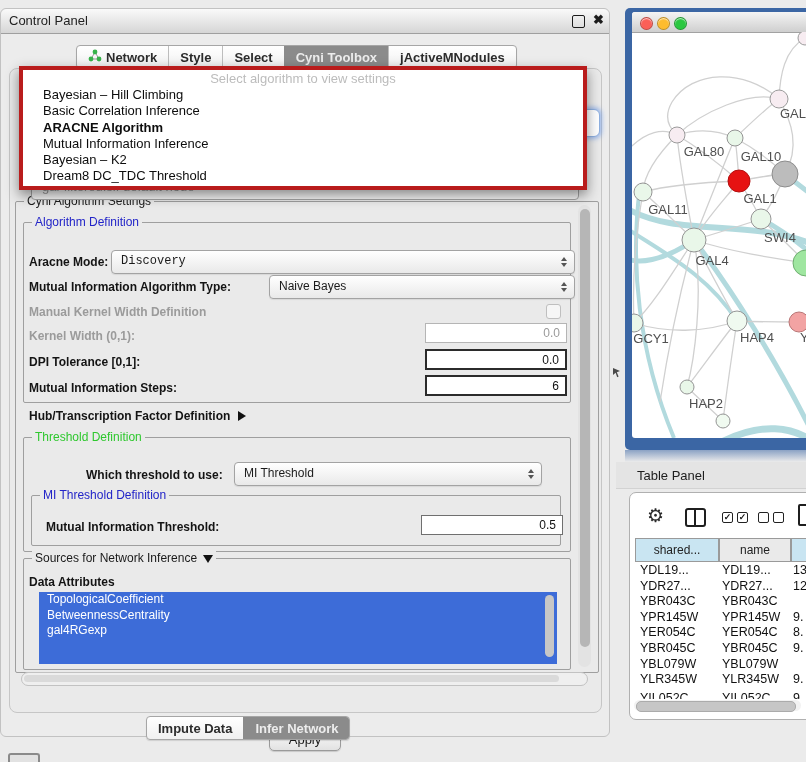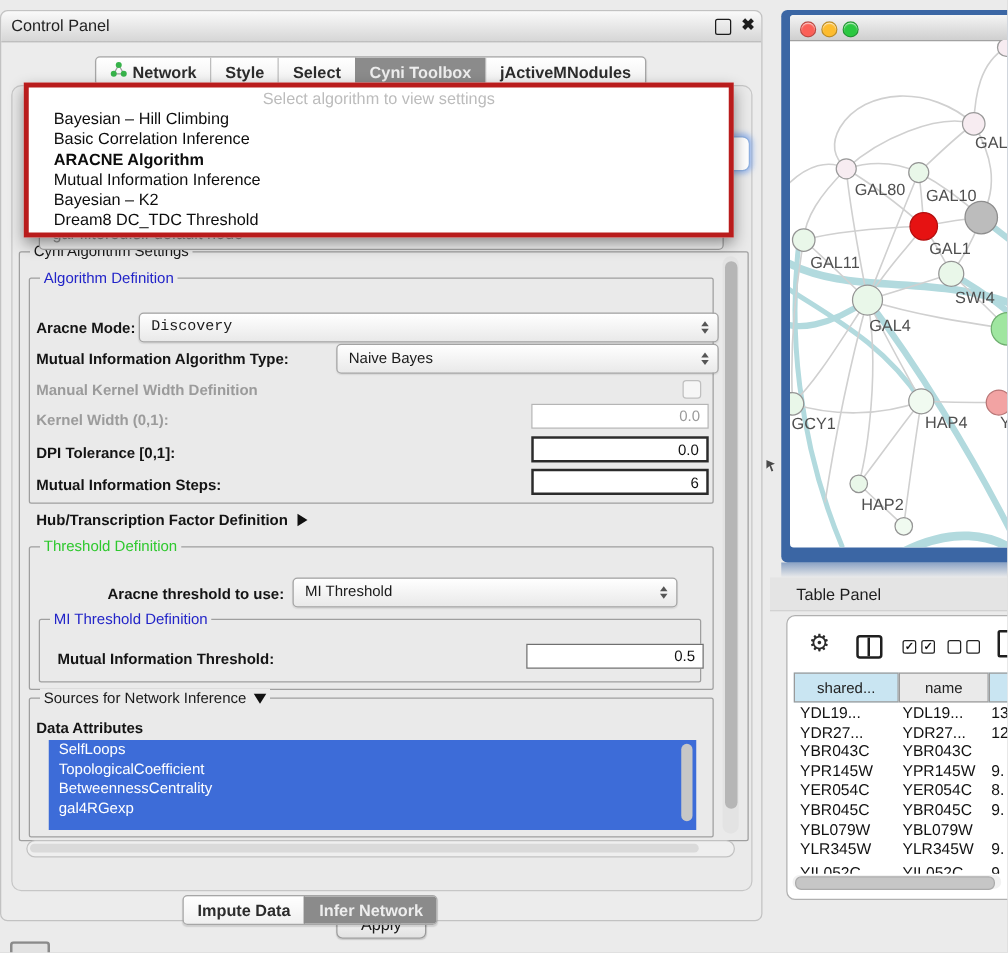--- a/index.html
+++ b/index.html
@@ -190,41 +190,40 @@
     <span class="lbl" style="left:28px;top:372px;">Mutual Information Steps:</span>
     <div class="field field-strong" style="left:424px;top:366px;width:126px;height:17px;">6</div>
 
     <span class="lbl" style="left:28px;top:400px;">
       <span>Hub/Transcription Factor Definition</span><span class="tri-right"></span>
     </span>
 
     <div class="group" style="left:22px;top:428px;width:546px;height:113px;">
       <span class="group-title t-green">Threshold Definition</span>
     </div>
-    <span class="lbl" style="left:85px;top:459px;">Aracne threshold to use:</span>
+    <span class="lbl" style="left:85px;top:459px;">Which threshold to use:</span>
     <div class="combo" style="left:233px;top:453px;width:297px;height:22px;">
       <span>MI Threshold</span>
       <span class="spin">
           <i class="up"></i>
           <i class="dn"></i>
         </span>
     </div>
     <div class="group" style="left:30px;top:486px;width:528px;height:49px;">
       <span class="group-title t-blue">MI Threshold Definition</span>
     </div>
     <span class="lbl" style="left:45px;top:511px;">Mutual Information Threshold:</span>
     <div class="field field-thin" style="left:420px;top:506px;width:128px;height:18px;">0.5</div>
 
     <div class="group" style="left:22px;top:549px;width:546px;height:110px;">
       <span class="group-title"><span>Sources for Network Inference</span><span class="tri-down"></span></span>
     </div>
     <span class="lbl" style="left:28px;top:566px;">Data Attributes</span>
     <div class="attr-list" id="attr-list" style="background: rgb(61, 108, 216);">
       <div class="attr-vthumb"></div>
-    <div class="attr-item">SelfLoops</div>
         <div class="attr-item">TopologicalCoefficient</div>
         <div class="attr-item">BetweennessCentrality</div>
         <div class="attr-item">gal4RGexp</div>
       </div>
 
     <div class="vscroll">
       <div class="vthumb"></div>
     </div>
     <div class="hscroll">
       <div class="hthumb"></div>

